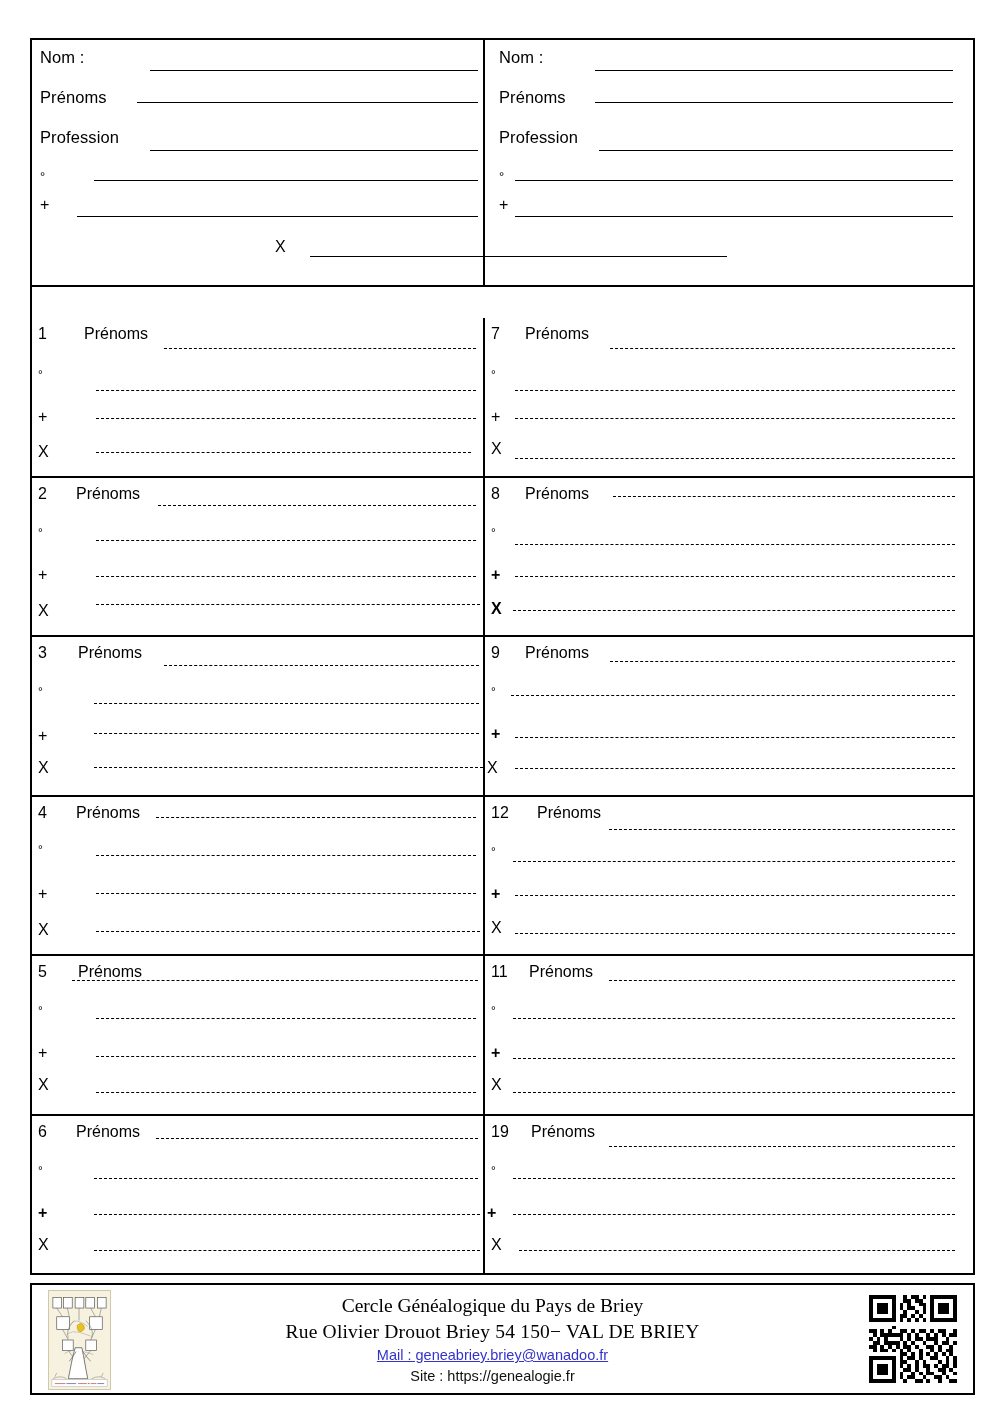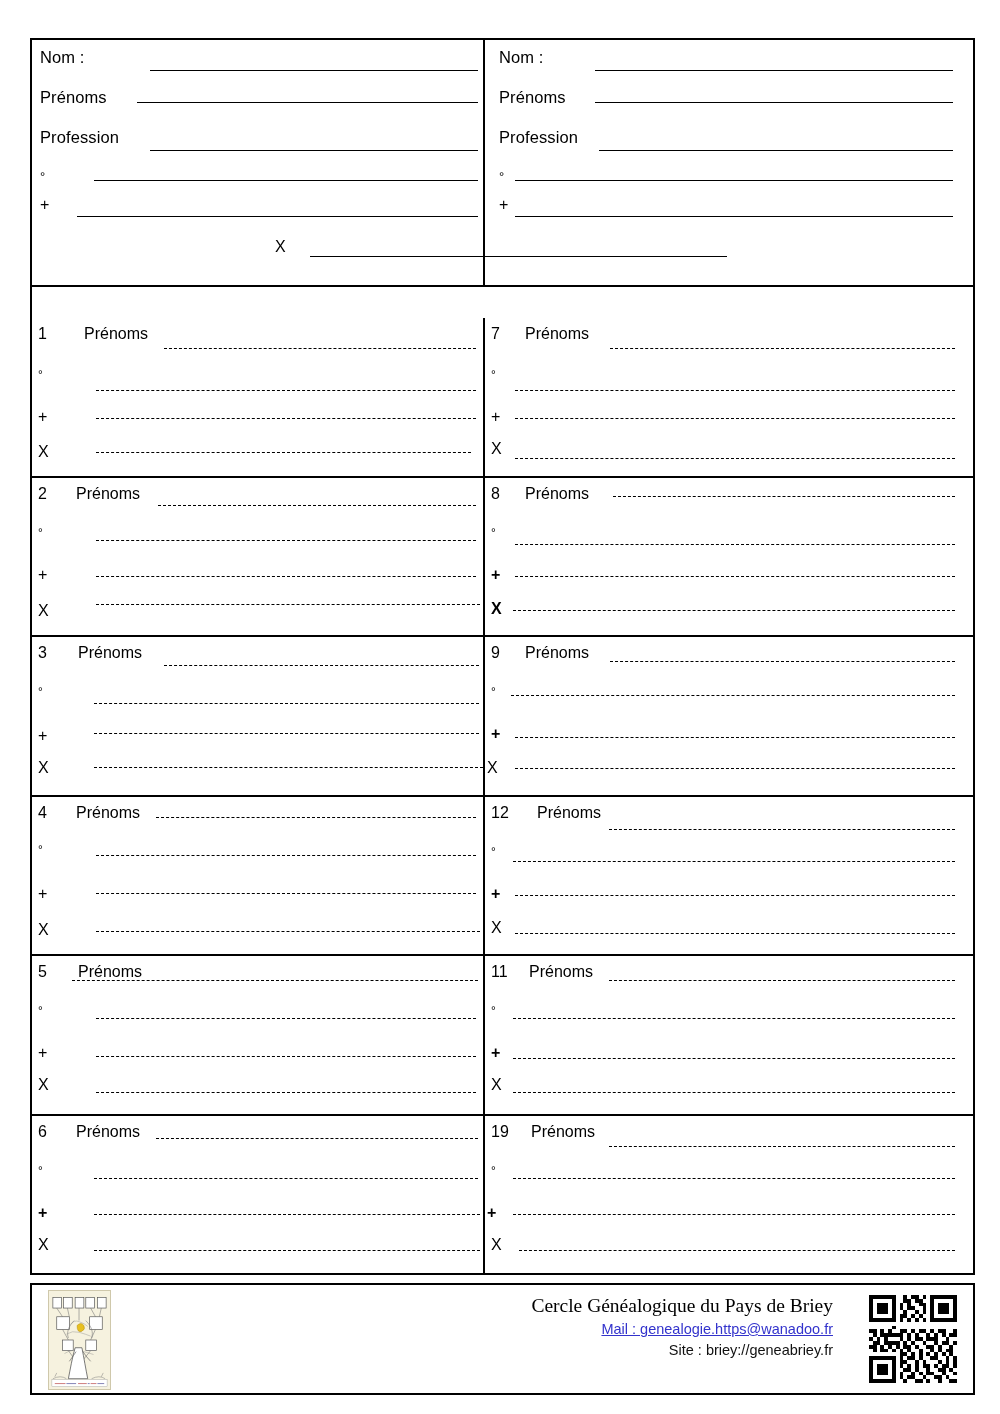--- a/index.html
+++ b/index.html
@@ -213,21 +213,21 @@
     background: #f6f2df;
     border: 1px solid #cfc8ab;
     box-sizing: border-box;
     overflow: hidden;
   }
   .footer-text {
     position: absolute;
     left: 120px;
     right: 140px;
     top: 8px;
-    text-align: right;
+    text-align: center;
   }
   .ft-line1, .ft-line2 {
     font-family: "Liberation Serif", serif;
     font-size: 19.5px;
     line-height: 26px;
     color: #000;
     white-space: nowrap;
   }
   .ft-line2 { letter-spacing: 0.2px; }
   .ft-mail {
@@ -517,22 +517,23 @@
           <path d="M6 95 h11 M30 95 h9 M43 95 h6"></path>
         </g>
         <g stroke="#3a3a8a" stroke-width="0.8" opacity="0.8">
           <path d="M18 95 h10 M40 95 h2 M50 95 h7"></path>
         </g>
       </svg>
     </div>
 
     <div class="footer-text">
       <div class="ft-line1">Cercle Généalogique du Pays de Briey</div>
-      <div class="ft-mail">Mail : genealogie.https@wanadoo.fr</div>
-      <div class="ft-site">Site : briey://geneabriey.fr</div>
+      <div class="ft-line2">Rue Olivier Drouot  Briey 54 150−  VAL DE BRIEY</div>
+      <div class="ft-mail">Mail : geneabriey.briey@wanadoo.fr</div>
+      <div class="ft-site">Site : https://genealogie.fr</div>
     </div>
 
     <div class="qr">
       <svg viewBox="0 0 25 25" width="96" height="96" shape-rendering="crispEdges" aria-hidden="true">
         <rect x="0" y="0" width="25" height="25" fill="#ffffff"></rect>
         <g fill="#000000">
 
           <rect x="1" y="1" width="7" height="1"></rect>
             <rect x="1" y="7" width="7" height="1"></rect>
           <rect x="1" y="1" width="1" height="7"></rect>

